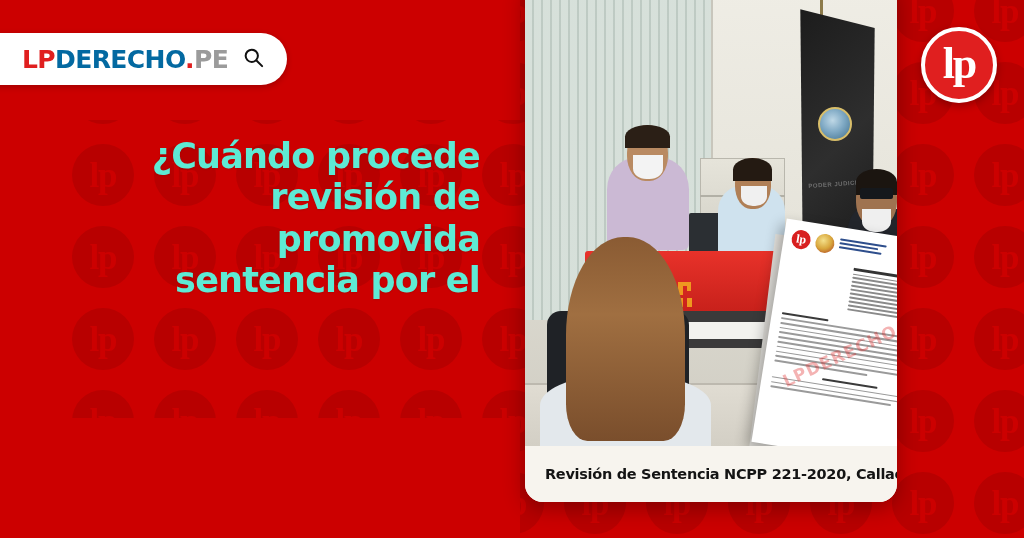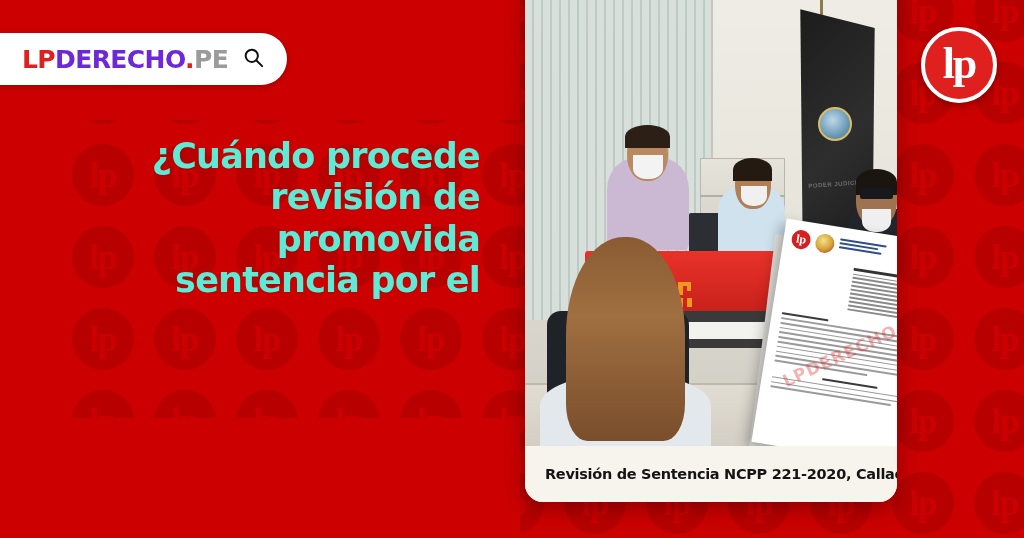--- a/index.html
+++ b/index.html
@@ -84,21 +84,21 @@
   }
   .logo-text {
     font-family: "DejaVu Sans", sans-serif;
     font-weight: 700;
     font-size: 25px;
     letter-spacing: -0.6px;
     line-height: 1;
     white-space: nowrap;
   }
   .lg-lp   { color: #E01F1F; }
-  .lg-der  { color: #6d28d9; }
+  .lg-der  { color: #0369a1; }
   .lg-dot  { color: #E01F1F; }
   .lg-pe   { color: #9B9B9B; }
 
   .search-icon { display: block; }
 
   
   .headline {
     position: absolute;
     left: 96px; top: 136px;
     width: 384px;

